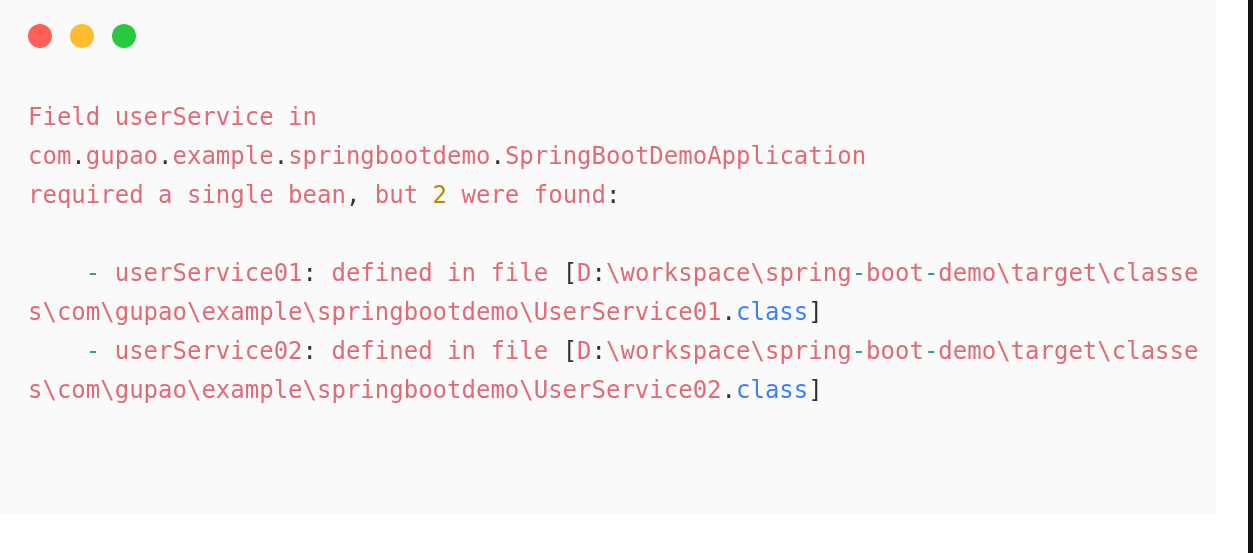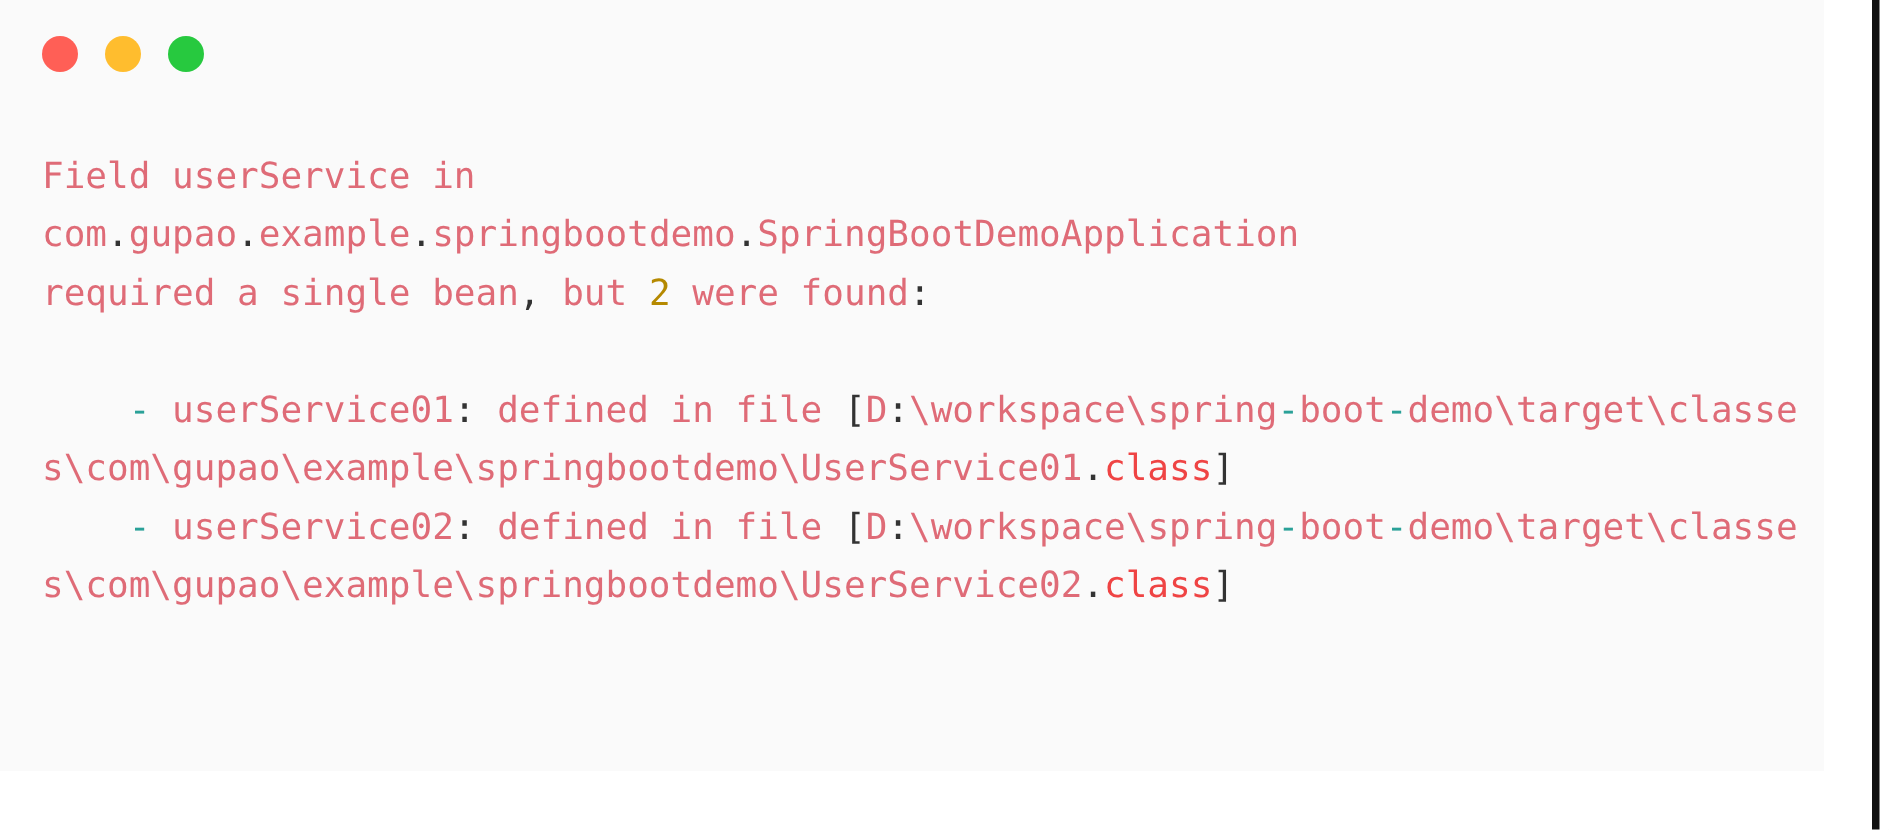--- a/index.html
+++ b/index.html
@@ -88,21 +88,21 @@
   }
 
   
   .t-txt    { color: #df6b77; }
   .t-num    { color: #b58900; }
   .t-punct  { color: #333333; }
   .t-dash   { color: #2aa198; }
   .t-kw     { color: #a626a4; }
   .t-bracket{ color: #333333; }
 </style>
-<style>.t-txt{color:#df6b77;}.t-num{color:#b58900;}.t-punct{color:#333333;}.t-dash{color:#2aa198;}.t-kw{color:#ef4444;}.t-bracket{color:#333333;}</style></head>
+<style>.t-txt{color:#df6b77;}.t-num{color:#b58900;}.t-punct{color:#333333;}.t-dash{color:#2aa198;}.t-kw{color:#3b82f6;}.t-bracket{color:#333333;}</style></head>
 <body>
 
 <div id="page">
 
   <div id="code-card" style="background: rgb(250, 250, 250);">
 
     <div id="window-controls">
       <span class="dot red" style="background: rgb(255, 95, 86);"></span>
       <span class="dot yellow" style="background: rgb(255, 189, 46);"></span>
       <span class="dot green" style="background: rgb(39, 201, 63);"></span>

